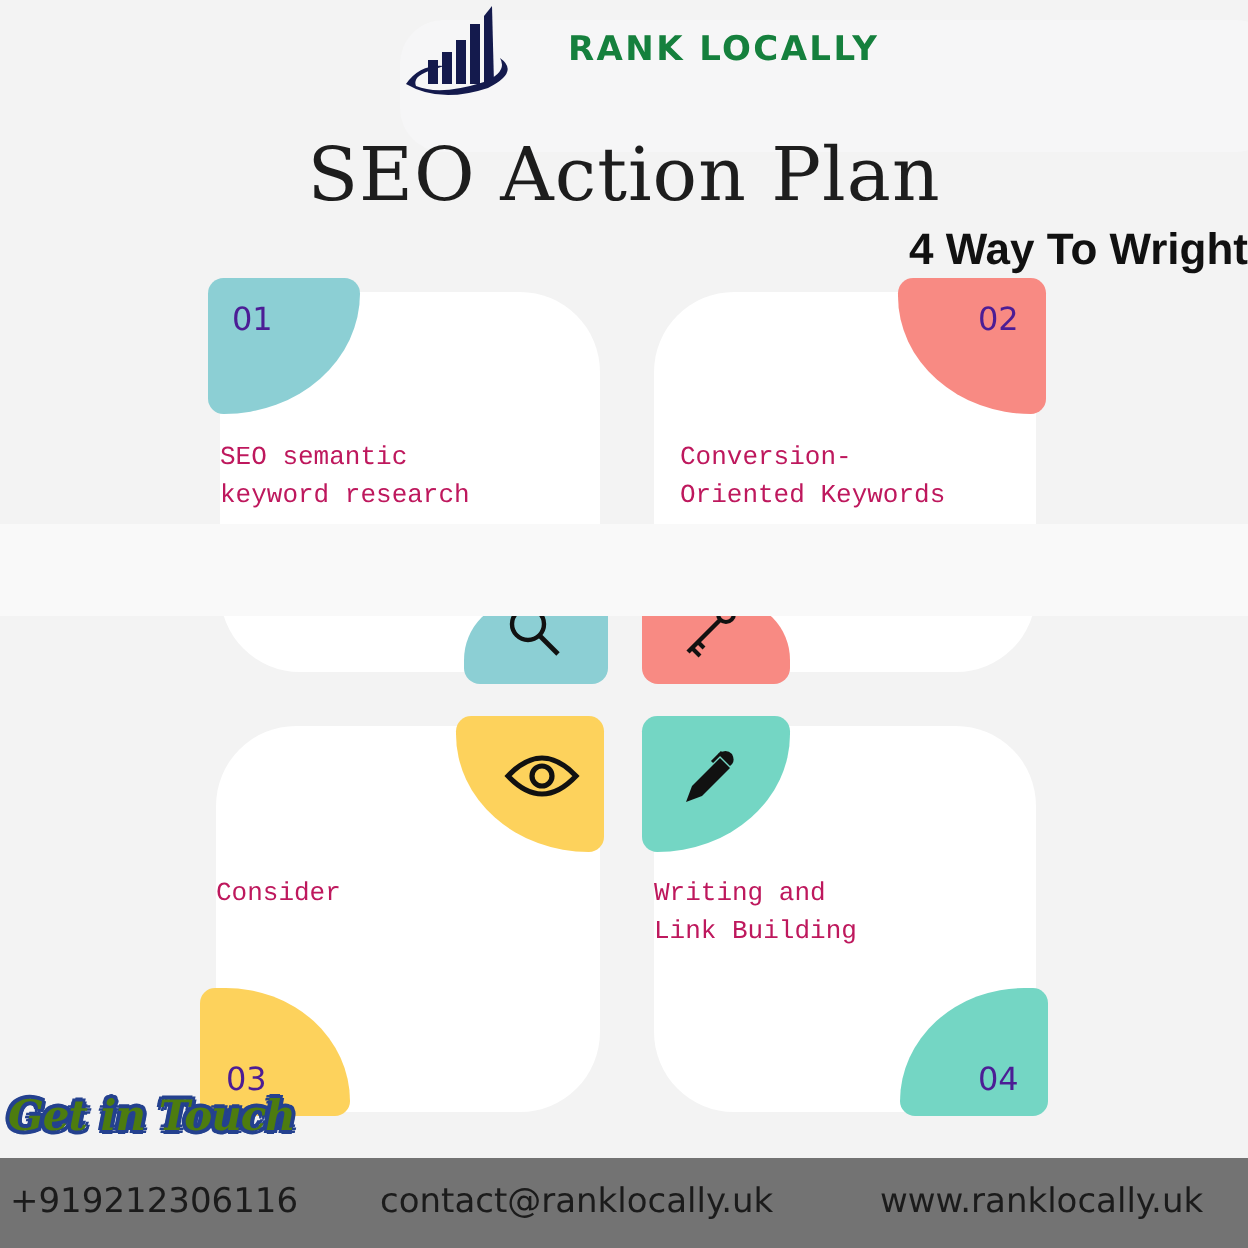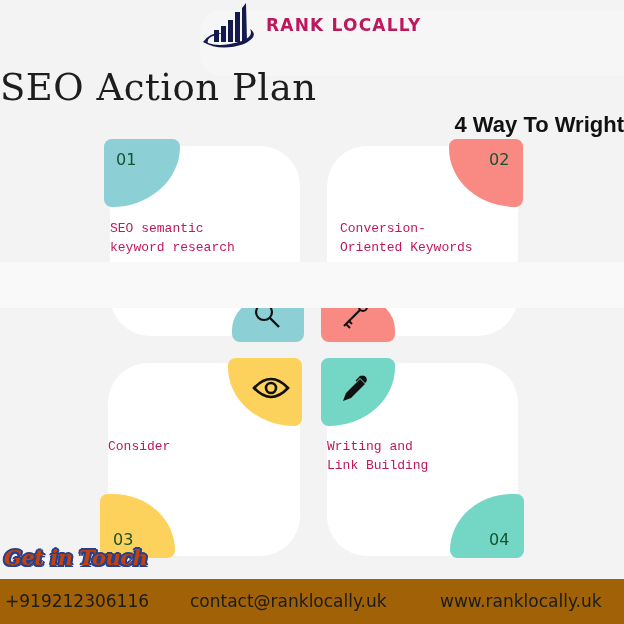--- a/index.html
+++ b/index.html
@@ -14,56 +14,56 @@
       position: absolute; left: 200px; top: 10px; width: 440px; height: 66px;
       background: #f6f6f7; border-radius: 22px;
     }
     .logo {
       position: absolute; left: 200px; top: 2px; height: 46px;
       display: flex; align-items: center;
     }
     .logo svg { width: 58px; height: 46px; }
     .logo-text {
       font-family: "DejaVu Sans", sans-serif; font-weight: bold;
-      font-size: 17px; letter-spacing: 1.2px; color: #be185d; margin-left: 8px;
+      font-size: 17px; letter-spacing: 1.2px; color: #15803d; margin-left: 26px;
     }
     .title {
-      position: absolute; left: 0; width: 624px; top: 66px; text-align: left;
+      position: absolute; left: 0; width: 624px; top: 66px; text-align: center;
       font-family: "DejaVu Serif", serif; font-size: 37px; color: #1d1d1d;
       letter-spacing: 0.5px; font-weight: normal;
     }
     .subtitle {
       position: absolute; left: 0; width: 624px; top: 112px; text-align: right;
       font-family: "Liberation Sans", sans-serif; font-weight: bold; font-size: 22px; color: #111;
     }
     .card {
       position: absolute; background: #ffffff; border-radius: 40px;
     }
     .card-text {
       position: absolute; left: 0; right: 0; text-align: left;
       font-family: Liberation Mono, monospace; font-size: 13px; line-height: 19px; color: #be185d;
     }
     .tab {
       position: absolute; display: flex; align-items: center; justify-content: center;
       font-family: "DejaVu Sans", sans-serif; font-size: 16px; color: #222;
     }
-    .num { position: absolute; font-family: "DejaVu Sans", sans-serif; font-size: 16px; color: #14532d; }
+    .num { position: absolute; font-family: "DejaVu Sans", sans-serif; font-size: 16px; color: #4c1d95; }
     .band {
       position: absolute; left: 0; top: 262px; width: 624px; height: 46px;
       background: #f9f9f9;
     }
     .get-touch {
       position: absolute; left: 4px; top: 545px;
       font-family: "DejaVu Serif", serif; font-style: italic; font-weight: bold;
-      font-size: 21px; color: #c2410c; letter-spacing: -0.5px;
+      font-size: 21px; color: #4d7c0f; letter-spacing: -0.5px;
       text-shadow: -1.5px -1.5px 0 #24418f, 1.5px -1.5px 0 #24418f, -1.5px 1.5px 0 #24418f, 1.5px 1.5px 0 #24418f, 0 2px 0 #24418f, 2px 0 0 #24418f, -2px 0 0 #24418f, 0 -2px 0 #24418f;
     }
     .footer {
       position: absolute; left: 0; top: 579px; width: 624px; height: 45px;
-      background: #a16207; display: flex; align-items: center;
+      background: #737373; display: flex; align-items: center;
     }
     .footer span {
       position: absolute; font-family: "DejaVu Sans", sans-serif; font-size: 17px; color: #1b1b1b; top: 12px;
     }
   </style>
 </head>
 <body>
 
 <div class="logo-plate"></div>
 

